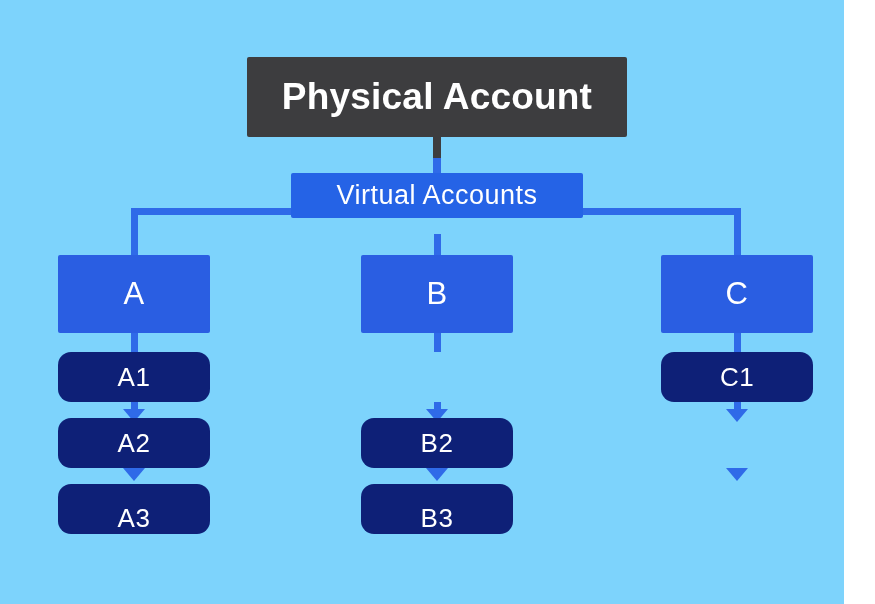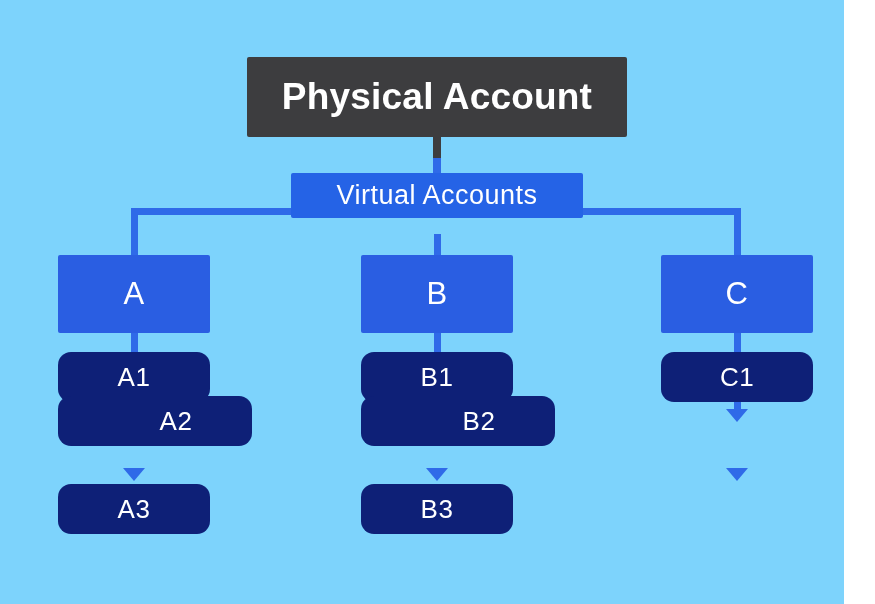--- a/index.html
+++ b/index.html
@@ -32,21 +32,21 @@
     top:255px;width:152px;height:78px;
     background:#2a5ee2;
     font-size:31px;font-weight:400;
   }
   .child-box{
     width:152px;height:50px;
     background:#0e2077;
     font-size:26px;font-weight:500;border-radius:13px;
   }
   .col-a{left:58px;}  .col-b{left:361px;}  .col-c{left:661px;}
-  .child-r1{top:352px;} .child-r2{top:396px;padding-left:42px;} .child-r3{top:484px;}
+  .child-r1{top:352px;} .child-r2{top:418px;} .child-r3{top:484px;align-items:flex-end;}
 
   .line{position:absolute;background:#2f6ae8;z-index:1;}
   .line-gray{position:absolute;background:#3d3d3f;z-index:1;}
   .arrowhead{
     position:absolute;z-index:1;
     width:0;height:0;
     border-left:11px solid transparent;
     border-right:11px solid transparent;
     border-top:13px solid #2f6ae8;
   }
@@ -110,23 +110,20 @@
   <div class="line vx-a seg3"></div>
   <div class="arrowhead hx-a head3"></div>
   <div class="box child-box col-a child-r3">
     <span>A3</span>
   </div>
 
   <div class="box parent-box col-b">
     <span>B</span>
   </div>
   <div class="line vx-b stub1"></div>
-  <div class="box child-box col-b child-r1">
-    <span>B1</span>
-  </div>
   <div class="line vx-b seg2"></div>
   <div class="arrowhead hx-b head2"></div>
   <div class="box child-box col-b child-r2">
     <span>B2</span>
   </div>
   <div class="line vx-b seg3"></div>
   <div class="arrowhead hx-b head3"></div>
   <div class="box child-box col-b child-r3">
     <span>B3</span>
   </div>

